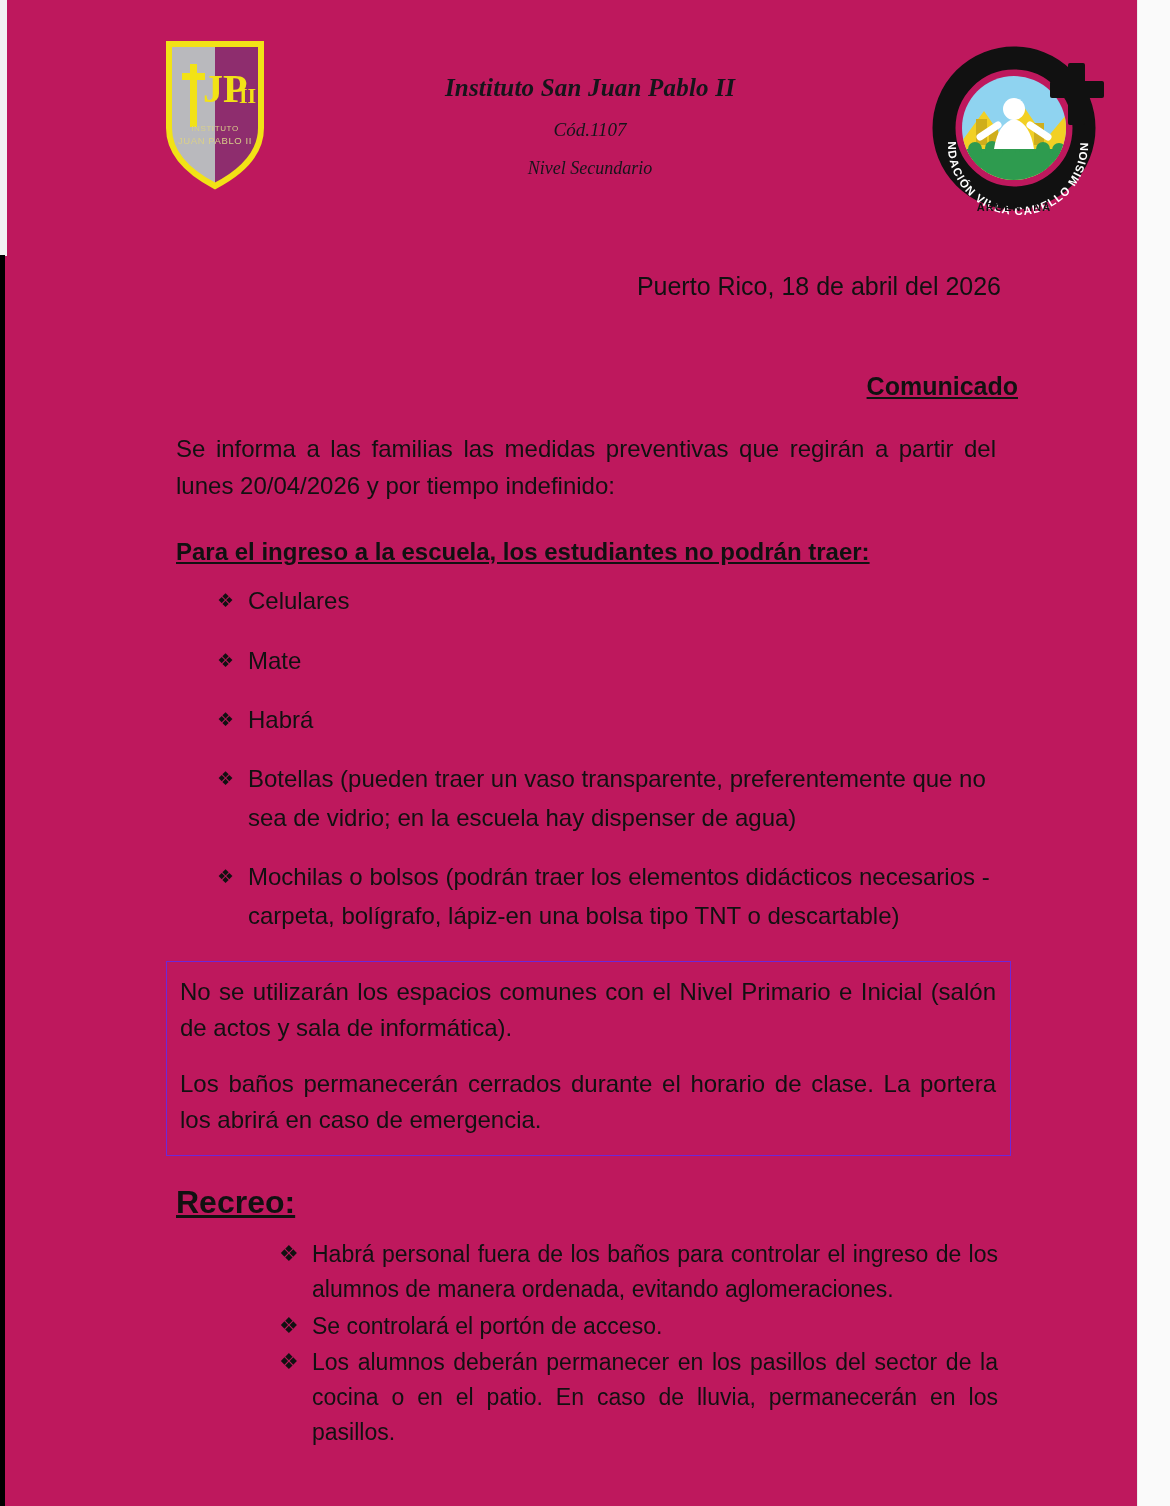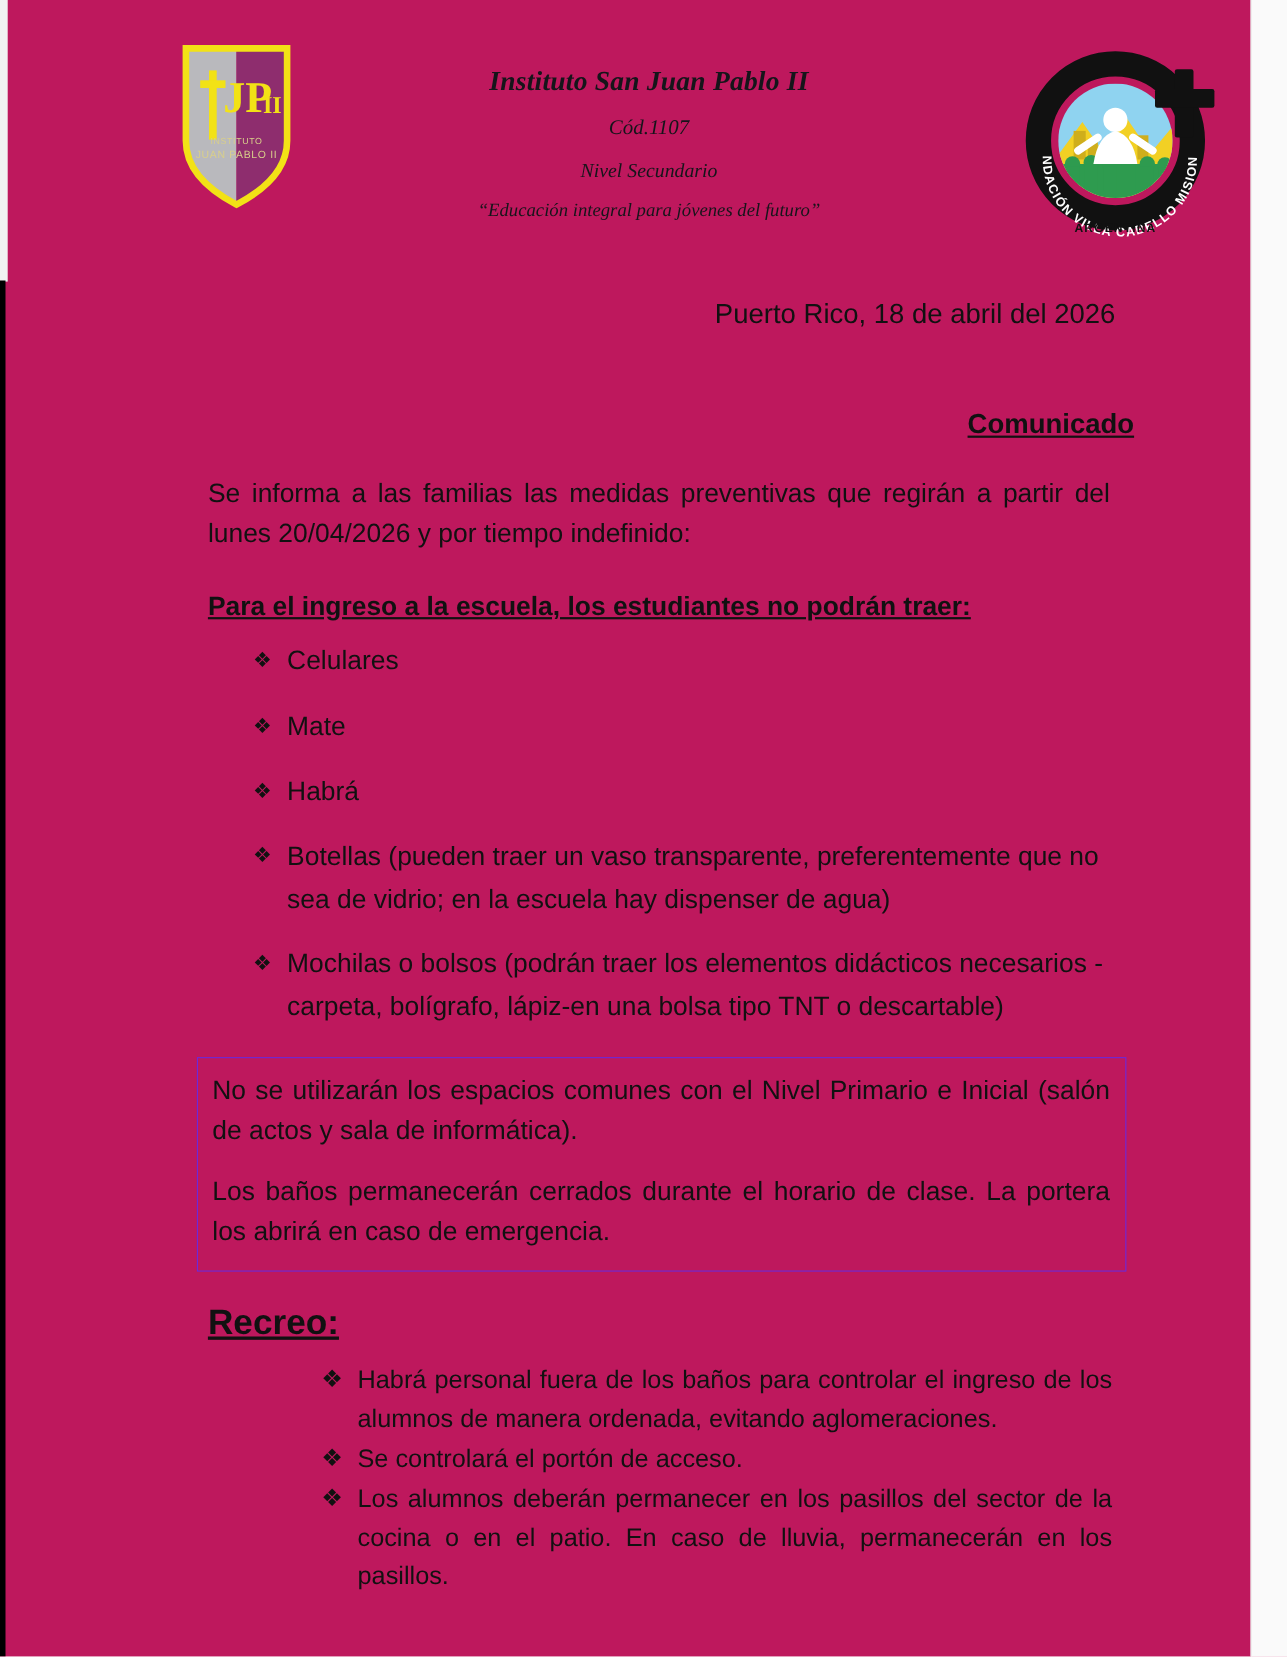--- a/index.html
+++ b/index.html
@@ -88,21 +88,21 @@
     position: absolute;
     left: 163px;
     top: 40px;
     width: 104px;
     height: 150px;
   }
 
   .header-text {
     position: absolute;
     left: 330px;
-    top: 60px;
+    top: 73px;
     width: 520px;
     text-align: center;
     font-family: "Liberation Serif", serif;
     color: #15151a;
   }
   .school-name {
     font-size: 25px;
     font-weight: bold;
     font-style: italic;
     letter-spacing: 0.2px;
@@ -131,21 +131,21 @@
     position: absolute;
     left: 928px;
     top: 45px;
     width: 185px;
     height: 175px;
   }
 
   
   .doc-body {
     position: absolute;
-    left: 17px;
+    left: 4px;
     top: 250px;
     width: 1137px;
   }
 
   .date-line {
     margin: 20px 140px 0 0;
     text-align: right;
     font-size: 25px;
     line-height: 1.35;
   }
@@ -277,21 +277,20 @@
 
         <text x="52" y="91" text-anchor="middle" font-family="'Liberation Sans', sans-serif" font-size="8" fill="#d9cf8a" letter-spacing="0.6">INSTITUTO</text>
         <text x="52" y="104" text-anchor="middle" font-family="'Liberation Sans', sans-serif" font-size="9.5" fill="#d9cf8a" letter-spacing="0.6">JUAN PABLO II</text>
       </svg>
     </div>
 
     <div class="header-text">
       <div class="school-name">Instituto San Juan Pablo II</div>
       <div class="school-code">Cód.1107</div>
       <div class="school-level">Nivel Secundario</div>
-      <div class="school-motto">“Educación integral para jóvenes del futuro”</div>
     </div>
 
     <div class="foundation-logo">
       <svg viewBox="0 0 185 175" width="185" height="175">
         <defs>
           <path id="arcTop" d="M 20 100 A 70 70 0 0 0 160 100"></path>
           <clipPath id="discClip">
               <circle cx="86" cy="83" r="52"></circle>
             </clipPath>
         </defs>

